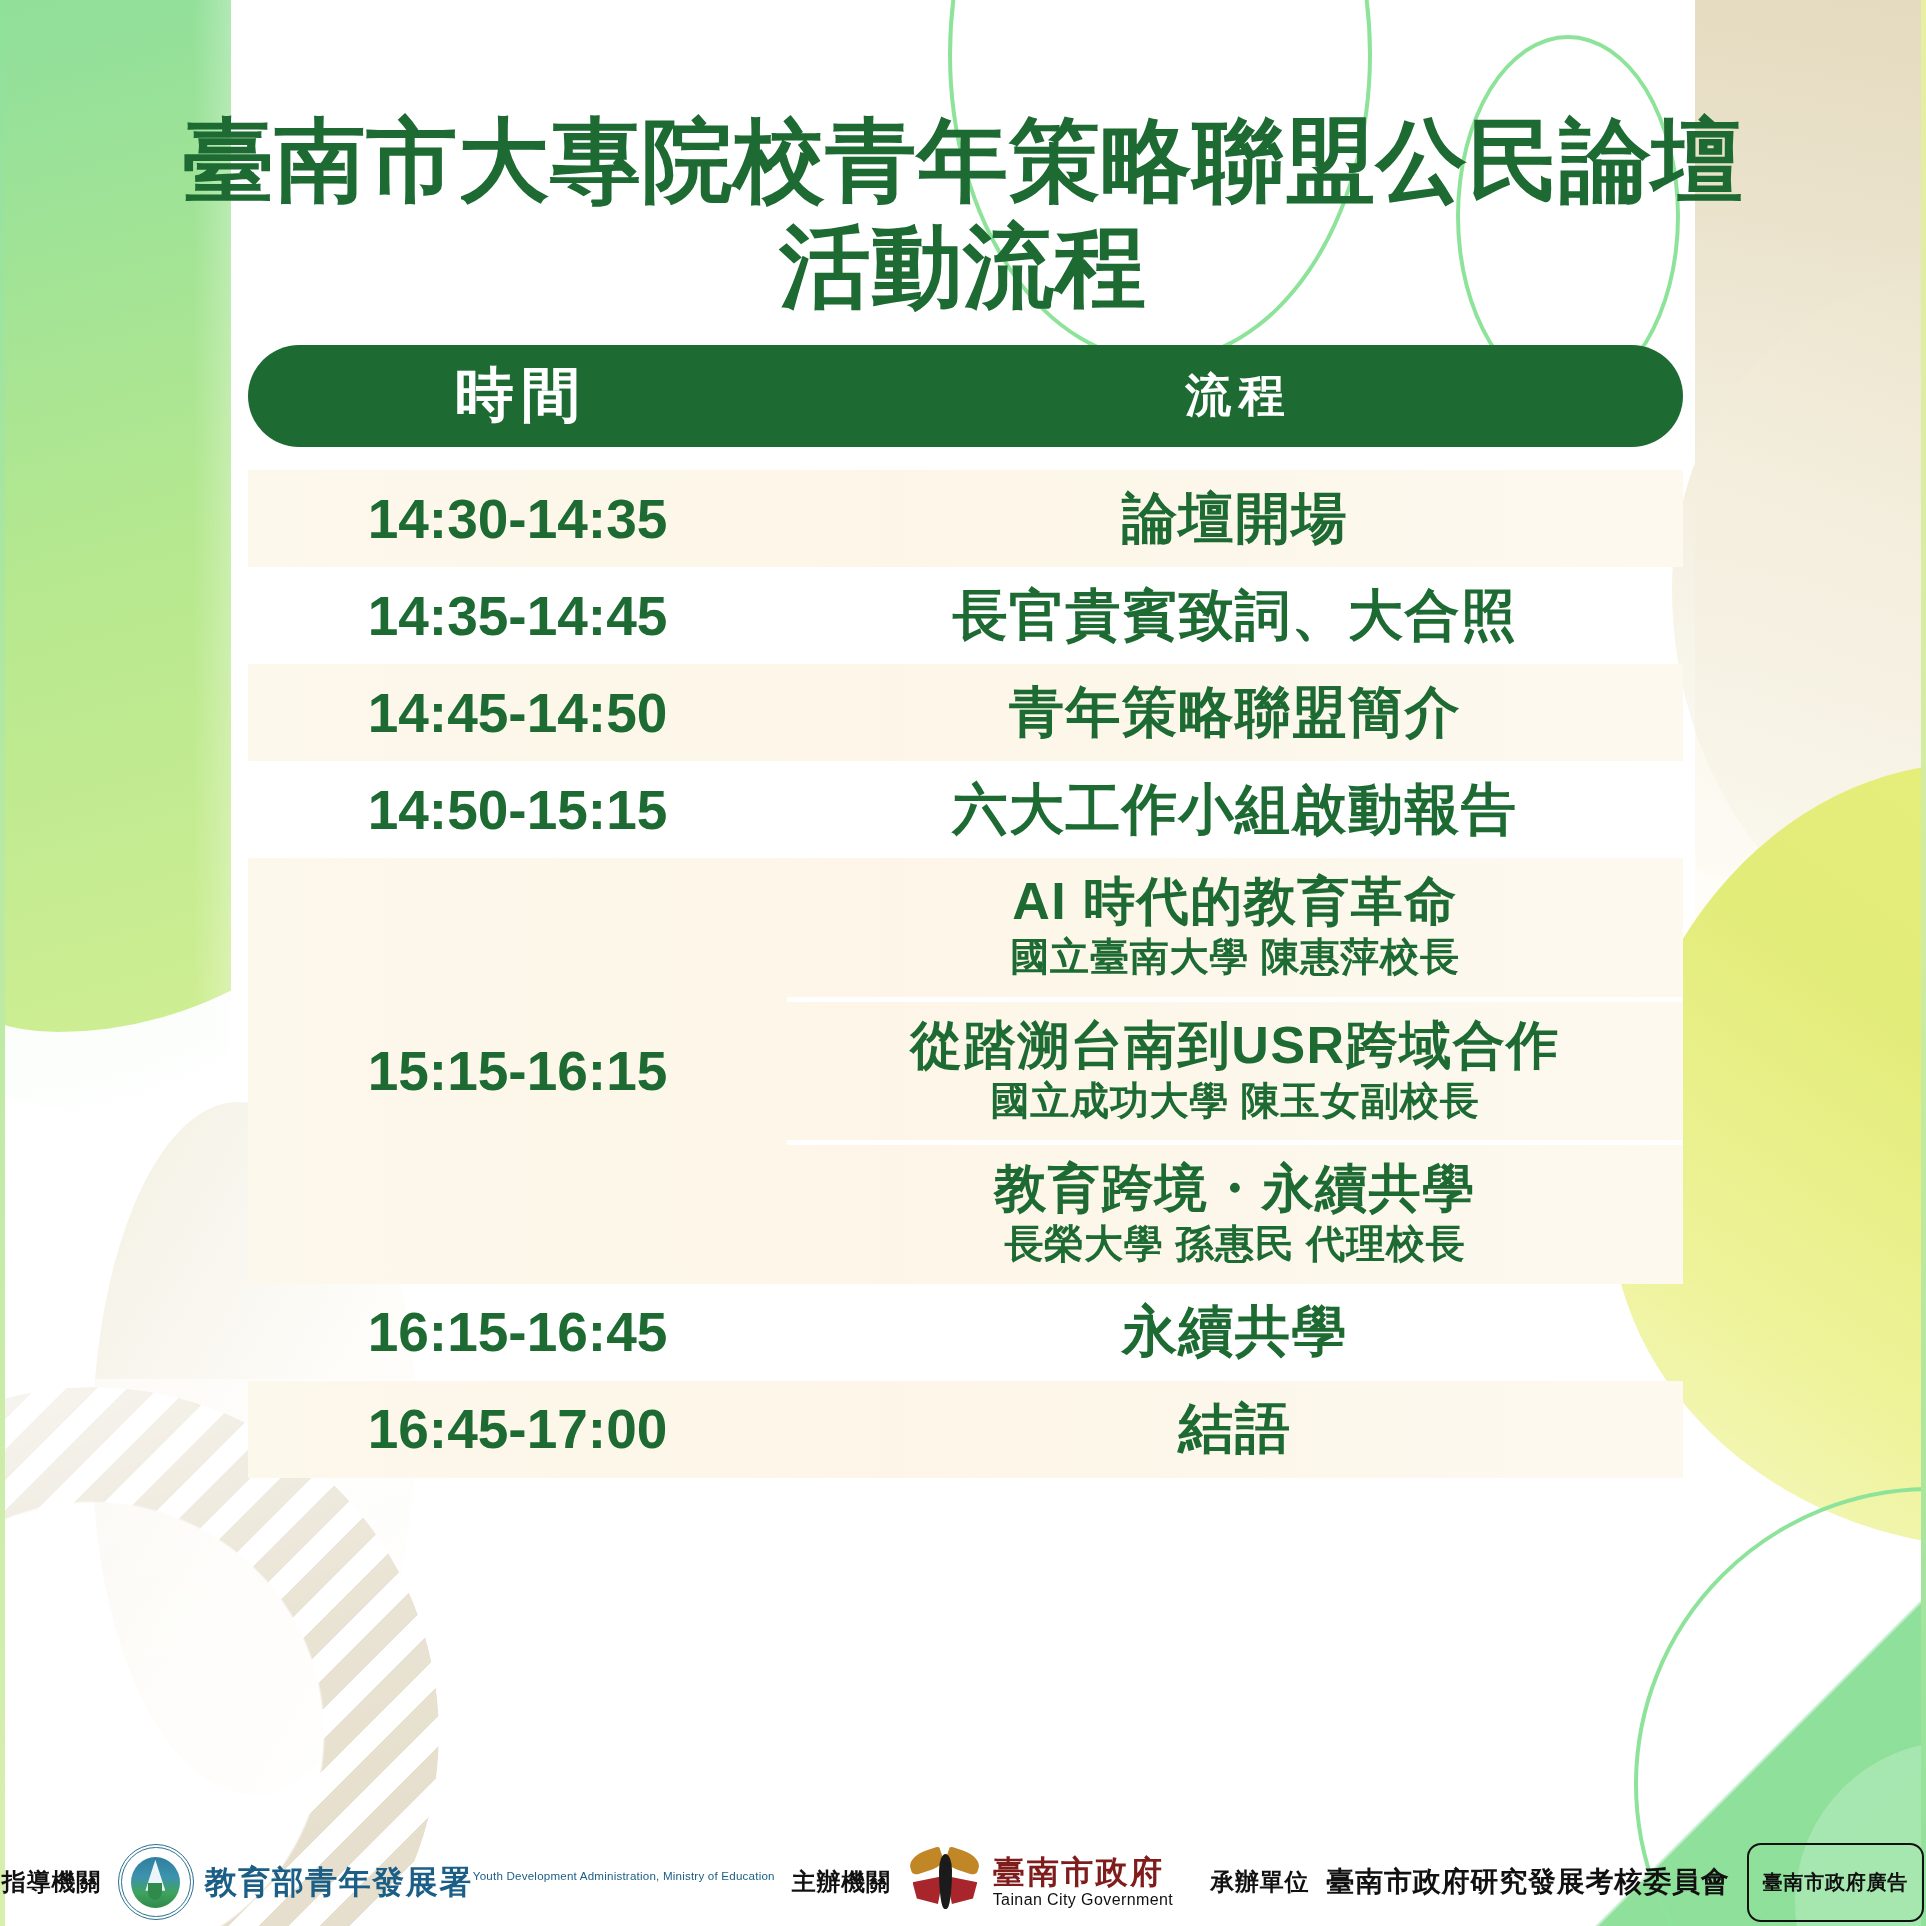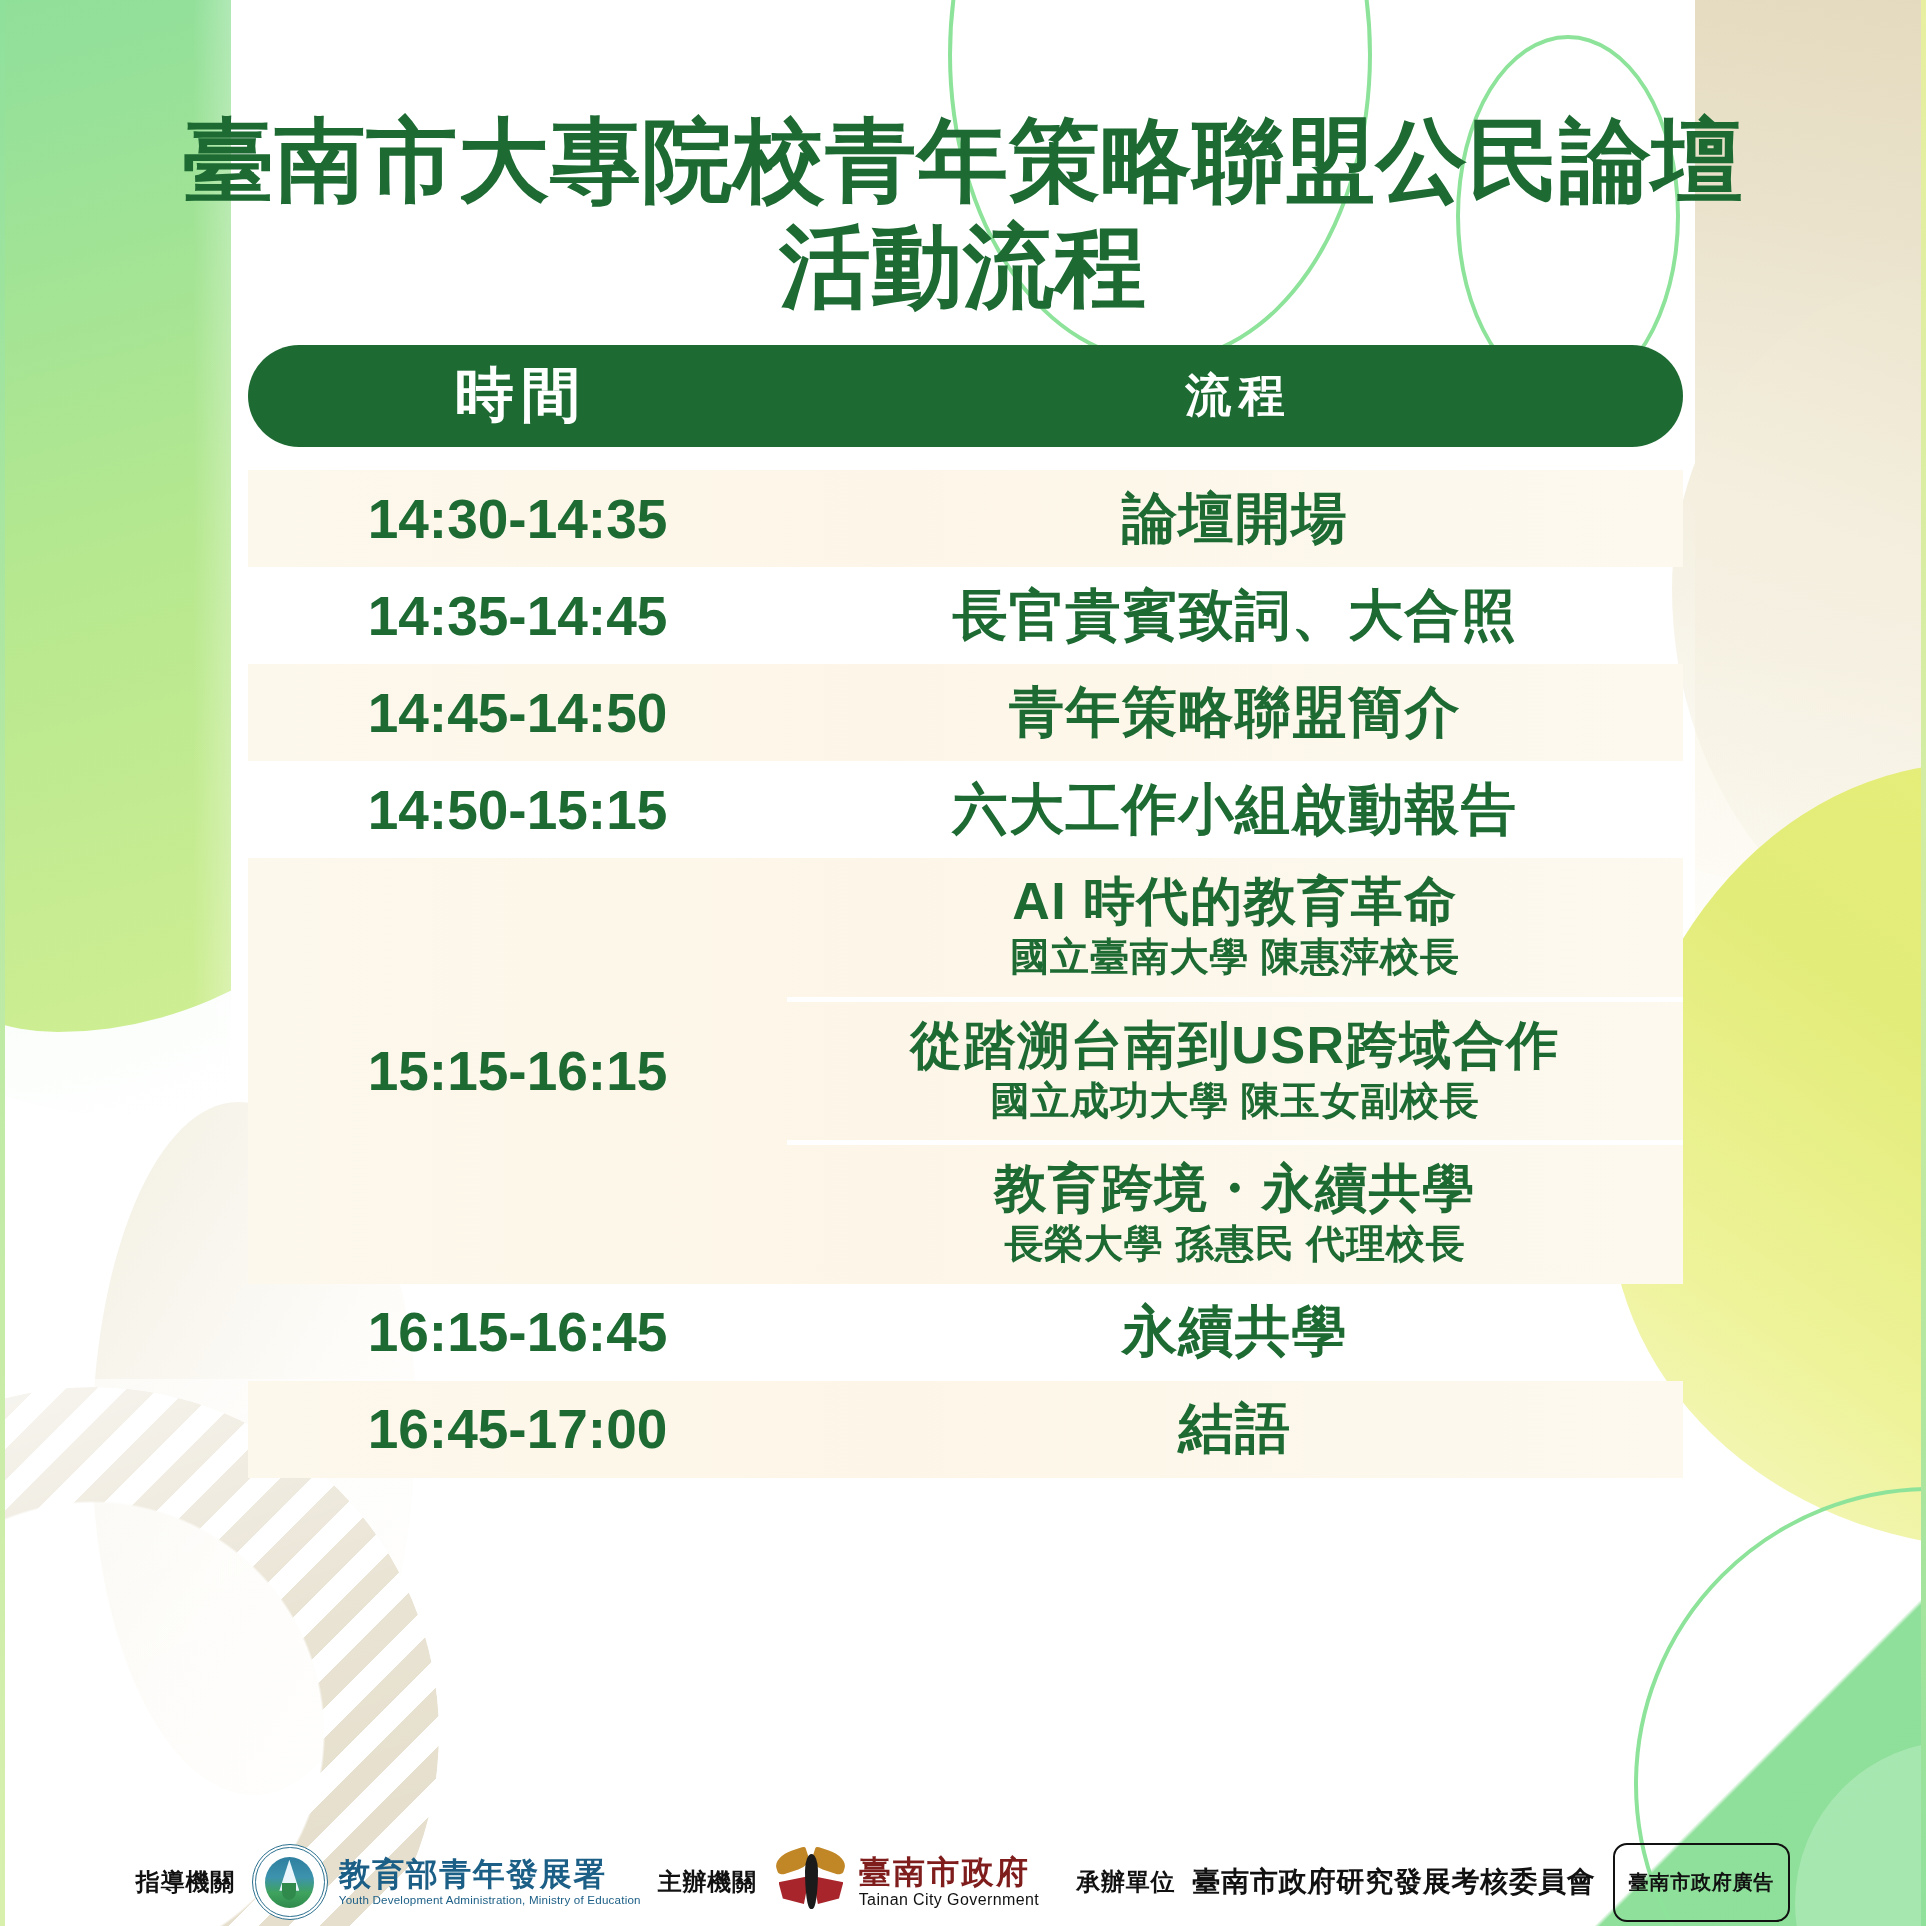--- a/index.html
+++ b/index.html
@@ -340,21 +340,21 @@
     background: #eaf6fb;
     clip-path: polygon(50% 0%, 100% 100%, 0% 100%);
   }
   .moe-seal .inner::after {
     content: "";
     position: absolute;
     left: 17px; top: 26px; width: 14px; height: 17px;
     background: #2f8a4c;
     border-radius: 0 0 50% 50%;
   }
-  .moe-text { display: flex; flex-direction: column; line-height: 1; justify-content: flex-end; }
+  .moe-text { display: flex; line-height: 1; justify-content: flex-end; }
   .moe-cn {
     color: #1b5e86; font-weight: 700; font-size: 32px; letter-spacing: 1.5px; white-space: nowrap;
   }
   .moe-en {
     color: #1b5e86; font-size: 11.6px; letter-spacing: 0.2px; margin-top: 3.9px; white-space: nowrap;
   }
 
   
   .tainan-logo {
     position: relative; width: 74px; height: 74px; flex: 0 0 auto;

